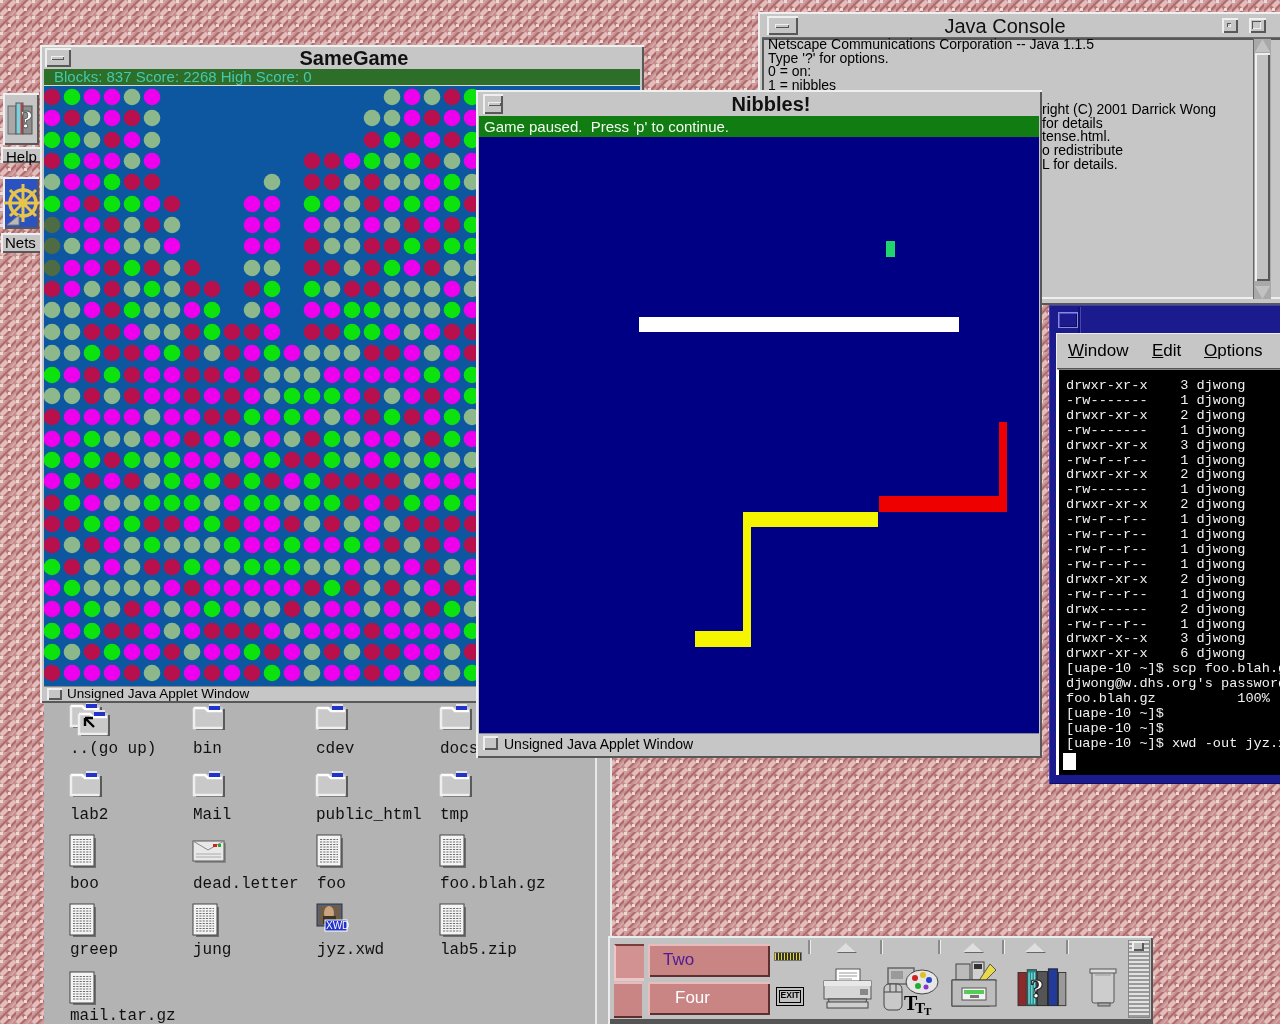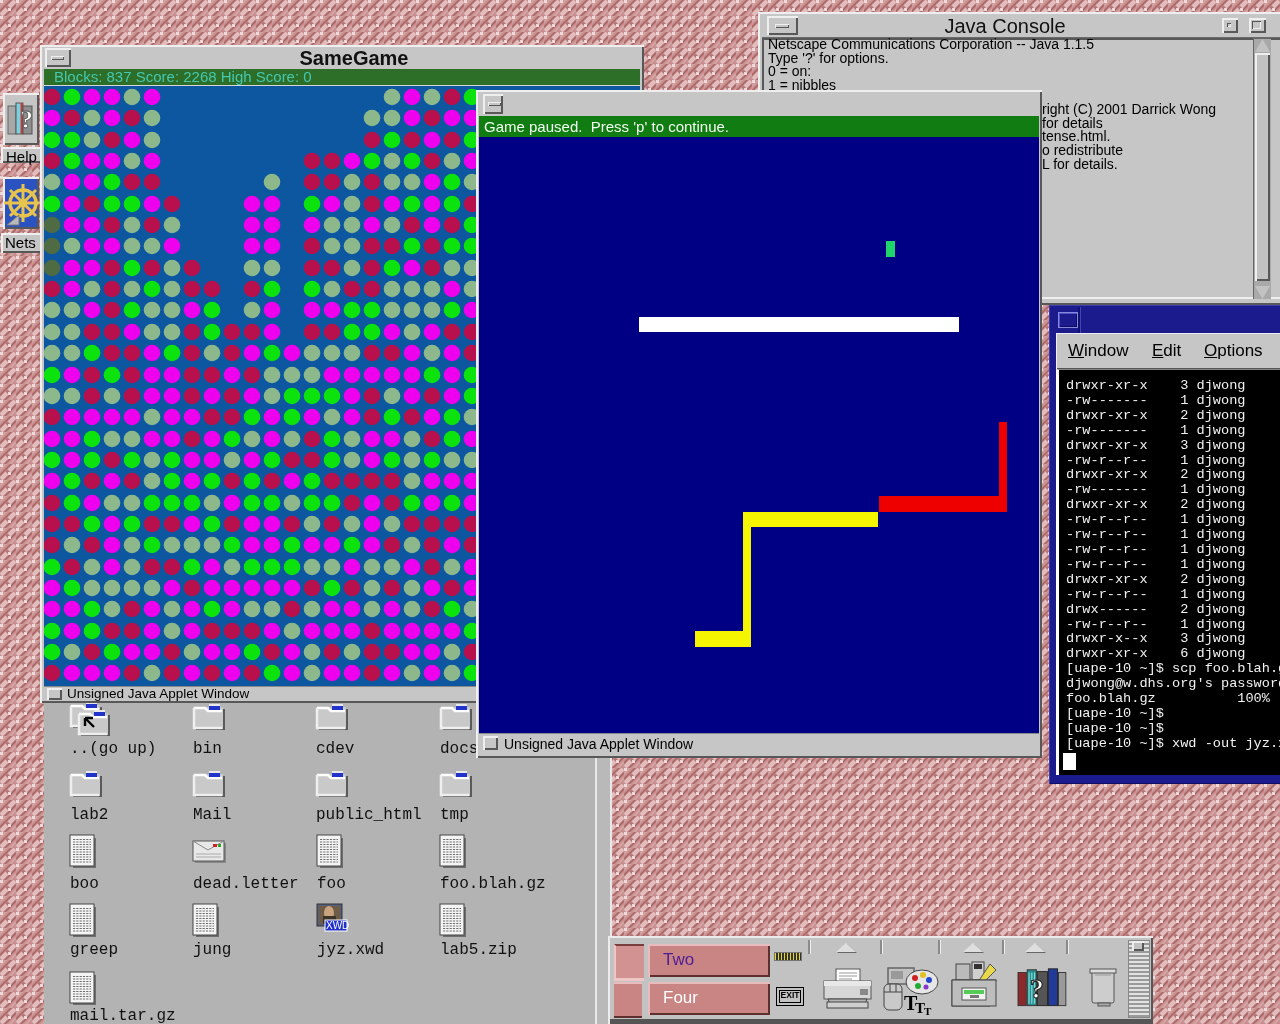--- a/index.html
+++ b/index.html
@@ -125,21 +125,21 @@
    <use href="#doc" x="26" y="274"></use>
    <text x="26" y="322">mail.tar.gz</text>
   </svg>
 </div>
 
 <div class="abs" style="left:608px;top:936px;width:545px;height:88px;background:#c2c2c2;box-shadow:inset 2px 2px 0 #ececec, inset -2px -5px 0 #555">
 
   <div class="abs" style="left:6px;top:8px;width:28px;height:32px;background:#d29292;border-bottom:3px solid #eec6c6;border-left:2px solid #eec6c6;border-top:2px solid #7a3d3d"></div>
   <div class="abs" style="left:6px;top:46px;width:28px;height:32px;background:#c98484;border-top:2px solid #e8bcbc;border-bottom:2px solid #5e2f2f"></div>
   <div class="abs" style="left:40px;top:8px;width:122px;height:33px;background:#c98484;box-shadow:inset 2px 2px 0 #e8bcbc, inset -2px -2px 0 #5e2f2f;color:#4c1d95;font-size:17px;line-height:32px;padding-left:15px;box-sizing:border-box">Two</div>
-  <div class="abs" style="left:40px;top:46px;width:122px;height:33px;background:#c98484;box-shadow:inset 2px 2px 0 #e8bcbc, inset -2px -2px 0 #5e2f2f;color:#fff;font-size:17px;line-height:32px;padding-left:15px;box-sizing:border-box">Four</div>
+  <div class="abs" style="left:40px;top:46px;width:122px;height:33px;background:#c98484;box-shadow:inset 2px 2px 0 #e8bcbc, inset -2px -2px 0 #5e2f2f;color:#fff;font-size:17px;line-height:32px;padding-left:27px;box-sizing:border-box">Four</div>
 
   <div class="abs" style="left:166px;top:16px;width:26px;height:7px;background:repeating-linear-gradient(90deg,#e8d820 0 1.5px,#333 1.5px 3px);border:1px solid #777"></div>
 
   <div class="abs" style="left:168px;top:51px;width:26px;height:17px;background:#c2c2c2;border:1px solid #000;box-shadow:inset 0 0 0 2px #c2c2c2, inset 0 0 0 3px #000;font-size:8.5px;font-weight:bold;text-align:center;line-height:15px;letter-spacing:0">EXIT</div>
 
   <div class="abs" style="left:200px;top:4px;width:2px;height:14px;background:#8a8a8a;border-right:1px solid #eee"></div>
   <div class="abs" style="left:272px;top:4px;width:2px;height:14px;background:#8a8a8a;border-right:1px solid #eee"></div>
   <div class="abs" style="left:330px;top:4px;width:2px;height:14px;background:#8a8a8a;border-right:1px solid #eee"></div>
   <div class="abs" style="left:394px;top:4px;width:2px;height:14px;background:#8a8a8a;border-right:1px solid #eee"></div>
   <div class="abs" style="left:458px;top:4px;width:2px;height:14px;background:#8a8a8a;border-right:1px solid #eee"></div>
@@ -825,20 +825,21 @@
     <div class="abs" style="left:7px;top:9px;font-size:13.6px;line-height:14.9px;color:#f2f2f2;font-family:'Liberation Mono',monospace;white-space:pre">drwxr-xr-x&nbsp;&nbsp;&nbsp;&nbsp;3&nbsp;djwong<br>-rw-------&nbsp;&nbsp;&nbsp;&nbsp;1&nbsp;djwong<br>drwxr-xr-x&nbsp;&nbsp;&nbsp;&nbsp;2&nbsp;djwong<br>-rw-------&nbsp;&nbsp;&nbsp;&nbsp;1&nbsp;djwong<br>drwxr-xr-x&nbsp;&nbsp;&nbsp;&nbsp;3&nbsp;djwong<br>-rw-r--r--&nbsp;&nbsp;&nbsp;&nbsp;1&nbsp;djwong<br>drwxr-xr-x&nbsp;&nbsp;&nbsp;&nbsp;2&nbsp;djwong<br>-rw-------&nbsp;&nbsp;&nbsp;&nbsp;1&nbsp;djwong<br>drwxr-xr-x&nbsp;&nbsp;&nbsp;&nbsp;2&nbsp;djwong<br>-rw-r--r--&nbsp;&nbsp;&nbsp;&nbsp;1&nbsp;djwong<br>-rw-r--r--&nbsp;&nbsp;&nbsp;&nbsp;1&nbsp;djwong<br>-rw-r--r--&nbsp;&nbsp;&nbsp;&nbsp;1&nbsp;djwong<br>-rw-r--r--&nbsp;&nbsp;&nbsp;&nbsp;1&nbsp;djwong<br>drwxr-xr-x&nbsp;&nbsp;&nbsp;&nbsp;2&nbsp;djwong<br>-rw-r--r--&nbsp;&nbsp;&nbsp;&nbsp;1&nbsp;djwong<br>drwx------&nbsp;&nbsp;&nbsp;&nbsp;2&nbsp;djwong<br>-rw-r--r--&nbsp;&nbsp;&nbsp;&nbsp;1&nbsp;djwong<br>drwxr-x--x&nbsp;&nbsp;&nbsp;&nbsp;3&nbsp;djwong<br>drwxr-xr-x&nbsp;&nbsp;&nbsp;&nbsp;6&nbsp;djwong<br>[uape-10&nbsp;~]$&nbsp;scp&nbsp;foo.blah.gz<br>djwong@w.dhs.org's&nbsp;password<br>foo.blah.gz&nbsp;&nbsp;&nbsp;&nbsp;&nbsp;&nbsp;&nbsp;&nbsp;&nbsp;&nbsp;100%<br>[uape-10&nbsp;~]$<br>[uape-10&nbsp;~]$<br>[uape-10&nbsp;~]$&nbsp;xwd&nbsp;-out&nbsp;jyz.xwd</div>
     <div class="abs" style="left:4px;top:383px;width:13px;height:17px;background:#fff"></div>
   </div>
 </div>
 
 <div class="abs gry out" style="left:476px;top:90px;width:566px;height:668px">
   <div class="abs" style="left:3px;top:3px;width:560px;height:23px;background:#c6c6c6;border-bottom:2px solid #6a6a6a">
     <div class="abs out gry" style="left:4px;top:1px;width:20px;height:20px">
         <div class="abs" style="left:5px;top:8px;width:13px;height:4px;background:#c6c6c6;box-shadow:inset 1px 1px 0 #eee, inset -1px -1px 0 #555"></div>
       </div>
+    <div class="abs" style="left:142px;top:0;width:300px;text-align:center;font-size:20px;font-weight:bold;color:#111;line-height:23px">Nibbles!</div>
   </div>
   <div class="abs" style="left:3px;top:26px;width:560px;height:27px;background:#117c11;color:#f2fff2;font-size:15px;line-height:21px">
       <span style="position:absolute;left:5px;top:0">Game paused.&nbsp;&nbsp;Press 'p' to continue.</span>
     </div>
   <div class="abs" style="left:3px;top:47px;width:560px;height:596px;background:#000084">
     <div class="abs" style="left:160px;top:180px;width:320px;height:15px;background:#fff"></div>
     <div class="abs" style="left:407px;top:104px;width:9px;height:16px;background:#1fd46a"></div>
     <div class="abs" style="left:400px;top:359px;width:128px;height:16px;background:#ee0000"></div>
     <div class="abs" style="left:520px;top:285px;width:8px;height:90px;background:#ee0000"></div>
     <div class="abs" style="left:264px;top:375px;width:135px;height:15px;background:#f5f500"></div>

